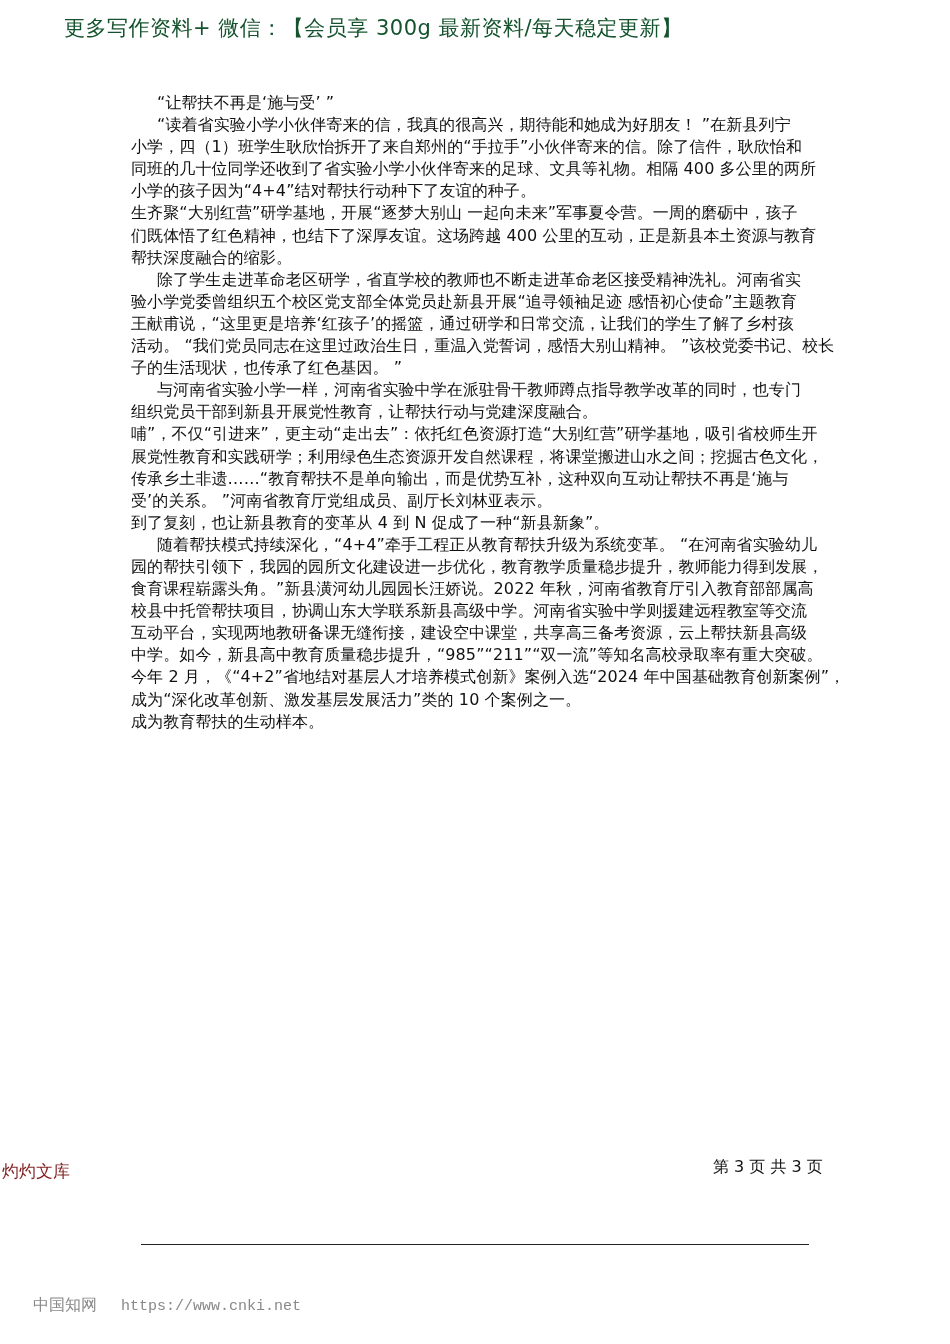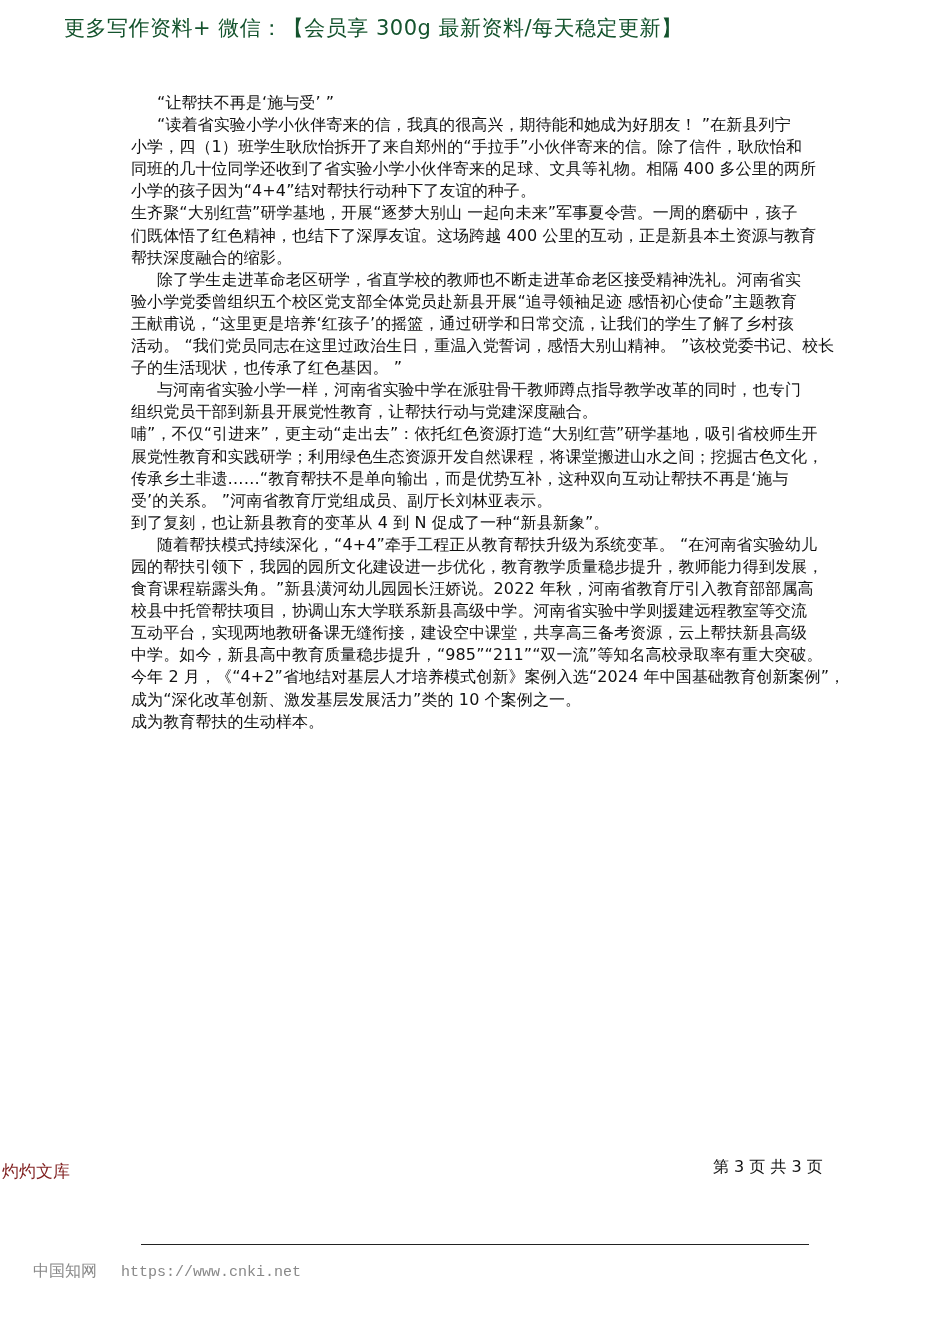--- a/index.html
+++ b/index.html
@@ -7,21 +7,21 @@
            font-family: "DejaVu Sans", "Liberation Sans", sans-serif; color: #111; }
     .banner { position: absolute; left: 64px; top: 14px; font-size: 21px; color: #14532d;
               letter-spacing: 0.5px; white-space: nowrap; }
     .article { position: absolute; left: 131px; top: 92px; width: 712px; }
     .line { font-size: 16px; line-height: 22.1px; height: 22.1px; white-space: nowrap;
             letter-spacing: 0.1px; }
     .line.indent { padding-left: 26px; }
     .page-num { position: absolute; left: 713px; top: 1141px; font-size: 16px; color: #111; margin-top: 16px; }
     .library { position: absolute; left: 2px; top: 1160px; font-size: 17px; color: #7f1d1d; }
     .rule { position: absolute; left: 141px; top: 1244px; width: 668px; height: 1px; background: #222; }
-    .cnki { position: absolute; left: 33px; top: 1261px; font-size: 16px; color: #888; white-space: nowrap; }
+    .cnki { position: absolute; left: 33px; top: 1295px; font-size: 16px; color: #888; white-space: nowrap; }
     .cnki .site { font-family: "DejaVu Serif", serif; }
     .cnki .url { font-family: "Liberation Mono", "DejaVu Sans Mono", monospace; margin-left: 24px; font-size: 15px; }
   </style>
 </head>
 <body>
 
 <div class="banner">更多写作资料+ 微信：【会员享 300g 最新资料/每天稳定更新】</div>
 
 <div class="article" id="article">
     <div class="line indent">“让帮扶不再是‘施与受’ ”</div>

